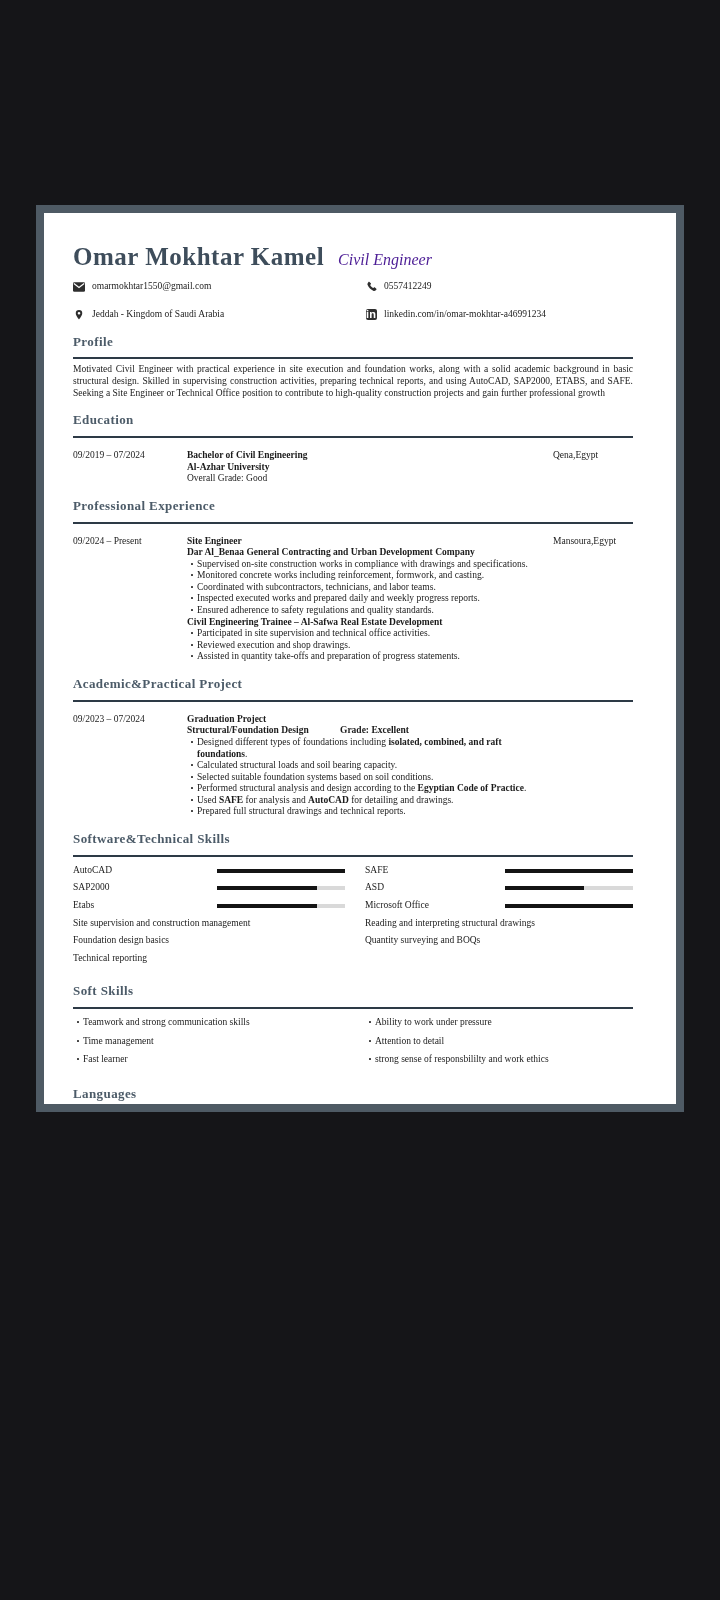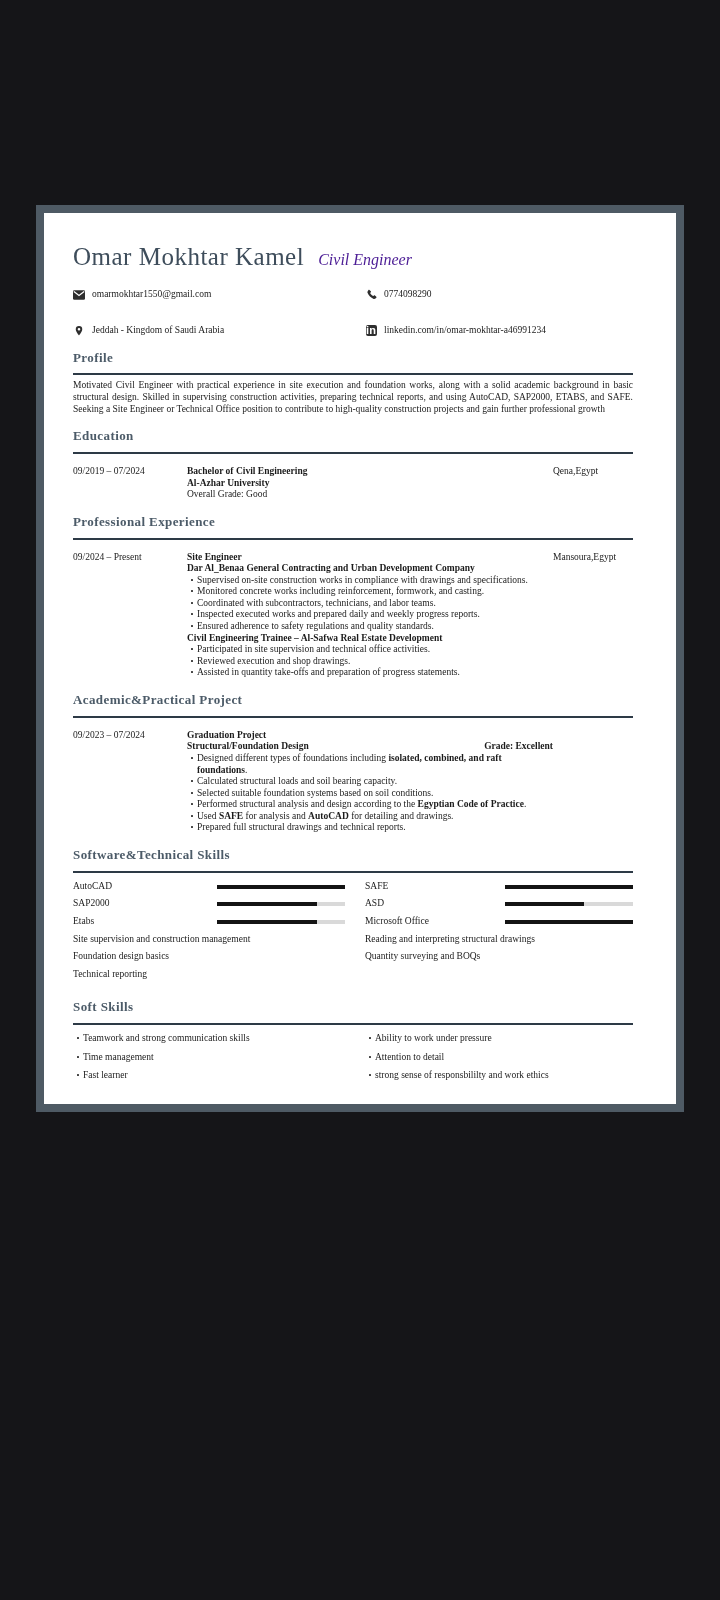--- a/index.html
+++ b/index.html
@@ -10,23 +10,23 @@
   .frame{
     position:absolute;left:36px;top:205px;width:648px;height:907px;
     background:#4e5a64;box-sizing:border-box;padding:8px;
   }
   .page{
     background:#ffffff;width:100%;height:100%;box-sizing:border-box;
     padding:30px 43px 20px 29px;color:#1b1b1b;font-size:9.5px;line-height:1.22;
     overflow:hidden;
   }
   .name-row{display:flex;align-items:baseline;gap:14px;}
-  .name{font-size:25px;font-weight:normal;color:#3e4d5b;letter-spacing:.5px;line-height:1.1;}
+  .name{font-size:25px;font-weight:bold;color:#3e4d5b;letter-spacing:.5px;line-height:1.1;}
   .jobtitle{font-style:italic;font-size:16px;color:#4c1d95;}
-  .contacts{display:grid;grid-template-columns:292px 268px;margin-top:18px;row-gap:24px;}
+  .contacts{display:grid;grid-template-columns:292px 268px;margin-top:10px;row-gap:16px;}
   .contact{display:flex;align-items:center;gap:7px;}
   .cicon{width:12px;height:12px;flex:0 0 auto;display:flex;align-items:center;justify-content:center;}
   .cicon svg{display:block;}
   .li-badge{width:11px;height:11px;background:#2f2f2f;border-radius:2px;color:#fff;
     font-family:"Liberation Sans",sans-serif;font-size:11px;font-weight:bold;
     display:flex;align-items:center;justify-content:center;line-height:1;}
   .section{margin-top:13px;}
   .sec-head{
     font-size:13px;font-weight:bold;color:#4c5b68;letter-spacing:.4px;
     border-bottom:2px solid #2d3a46;padding-bottom:8px;
@@ -65,21 +65,21 @@
             </svg>
         </span>
         <span>omarmokhtar1550@gmail.com</span>
       </div>
       <div class="contact">
         <span class="cicon">
           <svg width="11" height="11" viewBox="0 0 16 16">
               <path fill="#2e2e2e" d="M3.6 1.3c.4-.4 1-.4 1.4 0l2 2c.4.4.4 1 0 1.4l-1 1c1 2 2.6 3.6 4.6 4.6l1-1c.4-.4 1-.4 1.4 0l2 2c.4.4.4 1 0 1.4l-1.2 1.2c-.7.7-1.8.9-2.7.5-4-1.7-7.2-4.9-8.9-8.9-.4-.9-.2-2 .5-2.7z"></path>
             </svg>
         </span>
-        <span>0774098290</span>
+        <span>0557412249</span>
       </div>
       <div class="contact">
         <span class="cicon">
           <svg width="10" height="12" viewBox="0 0 16 16">
               <path fill="#2e2e2e" d="M8 0a5.2 5.2 0 0 0-5.2 5.2C2.8 9 8 15.2 8 15.2s5.2-6.2 5.2-10A5.2 5.2 0 0 0 8 0zm0 7.3a2.1 2.1 0 1 1 0-4.2 2.1 2.1 0 0 1 0 4.2z"></path>
             </svg>
         </span>
         <span>Jeddah - Kingdom of Saudi Arabia</span>
       </div>
       <div class="contact">
@@ -156,21 +156,21 @@
         <span class="loc">Mansoura,Egypt</span>
       </div>
     </div>
 
     <div class="section">
       <div class="sec-head">Academic&amp;Practical Project</div>
       <div class="entry">
         <span>09/2023 – 07/2024</span>
         <span>
           <span class="b">Graduation Project</span><br>
-          <span style="display:flex;justify-content:space-between;">
+          <span style="display:flex;">
             <span class="b" style="flex:0 0 153px;">Structural/Foundation Design</span>
             <span class="b">Grade: Excellent</span>
           </span>
           <div>
               <div class="bullet">
                 <span class="marker">•</span>
                 <span class="btext"><span>Designed different types of foundations including </span><span class="b">isolated, combined, and raft foundations</span><span>.</span></span>
               </div>
               <div class="bullet">
                 <span class="marker">•</span>

